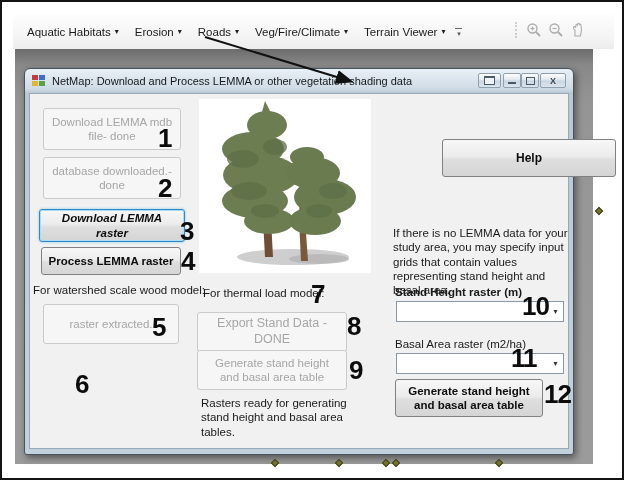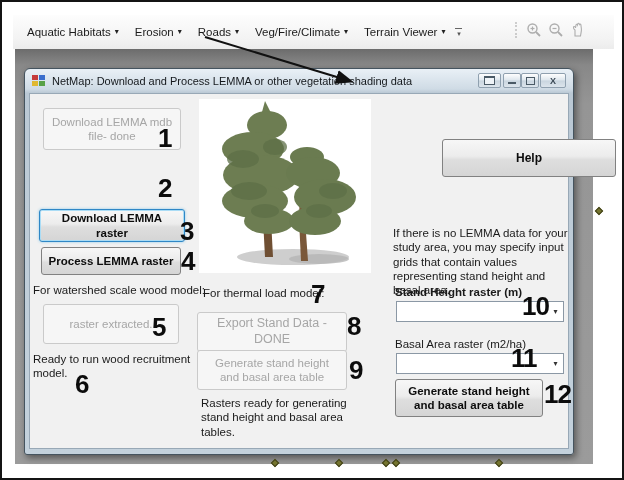--- a/index.html
+++ b/index.html
@@ -44,21 +44,21 @@
   .glyph-win{width:9px;height:6px;border:1px solid #4a5a66;border-top-width:2px;background:#eef3f7;}
 
   .client{position:absolute;left:4px;top:24px;right:4px;bottom:5px;background:#f1f1f1;border:1px solid #98a8b6;box-sizing:border-box;}
 
   
   .btn{position:absolute;display:flex;align-items:center;justify-content:center;text-align:center;
     border-radius:3px;box-sizing:border-box;padding:2px 6px;line-height:1.25;cursor:default;}
   .btn.disabled{background:#f6f6f6;border:1px solid #cacaca;color:#a6a6a6;font-size:11.5px;}
   .btn.normal{background:linear-gradient(180deg,#f7f7f7,#ececec 45%,#dedede 55%,#d5d5d5);
     border:1px solid #818181;color:#0d0d0d;font-weight:700;font-size:11.5px;}
-  .btn.focused{border:1px solid #2f87c6;box-shadow:inset 0 0 0 1px #aadcf5, 0 0 3px #8ec9e9;}
+  .btn.focused{border:1px solid #2f87c6;box-shadow:inset 0 0 0 1px #aadcf5, 0 0 3px #8ec9e9;font-style:italic;}
   .fieldlabel{position:absolute;font-size:11.5px;color:#1a1a1a;white-space:nowrap;}
   .note{position:absolute;font-size:11.5px;color:#1a1a1a;line-height:1.24;}
   .combo{position:absolute;height:21px;background:#fff;border:1px solid #8b98a5;box-sizing:border-box;
     display:flex;align-items:center;}
   .combo .val{flex:1;font-size:11px;color:#222;padding-left:4px;}
   .combo .arrow{width:15px;text-align:center;font-size:8px;color:#333;}
 
   .callout{position:absolute;font-size:26px;font-weight:800;letter-spacing:-1px;color:#0c0c0c;line-height:1;z-index:6;}
 
   .treebox{position:absolute;left:174px;top:30px;width:172px;height:174px;background:#fff;}
@@ -139,34 +139,34 @@
       </div>
     <div class="winbtn wb-close">
         <span>X</span>
       </div>
 
     <div class="client"></div>
 
     <div class="btn disabled" style="left:18px;top:39px;width:138px;height:42px;">Download LEMMA mdb file- done</div>
     <div class="callout" style="left:133px;top:56px;">1</div>
 
+    <div class="btn disabled" style="left:18px;top:88px;width:138px;height:42px;">database downloaded.- done</div>
     <div class="callout" style="left:133px;top:106px;">2</div>
 
     <div class="btn normal focused" style="left:14px;top:140px;width:146px;height:33px;">Download LEMMA raster</div>
     <div class="callout" style="left:155px;top:149px;">3</div>
 
     <div class="btn normal" style="left:16px;top:178px;width:140px;height:28px;">Process LEMMA raster</div>
     <div class="callout" style="left:156px;top:179px;">4</div>
 
     <div class="fieldlabel" style="left:8px;top:215px;">For watershed scale wood model:</div>
 
     <div class="btn disabled" style="left:18px;top:235px;width:136px;height:40px;">raster extracted.</div>
     <div class="callout" style="left:127px;top:245px;">5</div>
 
-    <div class="note" style="left:8px;top:283px;width:162px;">Ready to run wood recruitment model.</div>
     <div class="callout" style="left:50px;top:302px;">6</div>
 
     <div class="treebox">
       <svg width="172" height="174" viewBox="0 0 172 174">
         <ellipse cx="94" cy="158" rx="56" ry="8" fill="#c6c6c6" opacity="0.85"></ellipse>
         <ellipse cx="120" cy="160" rx="30" ry="5" fill="#b5b5b5" opacity="0.8"></ellipse>
         <path d="M70,22 L66,70 L64,120 L66,158 L74,158 L72,120 L74,70 L73,22 Z" fill="#6f4f33"></path>
         <g fill="#6d7d52">
           <path d="M66,2 L60,24 L76,22 Z"></path>
           <ellipse cx="68" cy="26" rx="20" ry="14"></ellipse>

